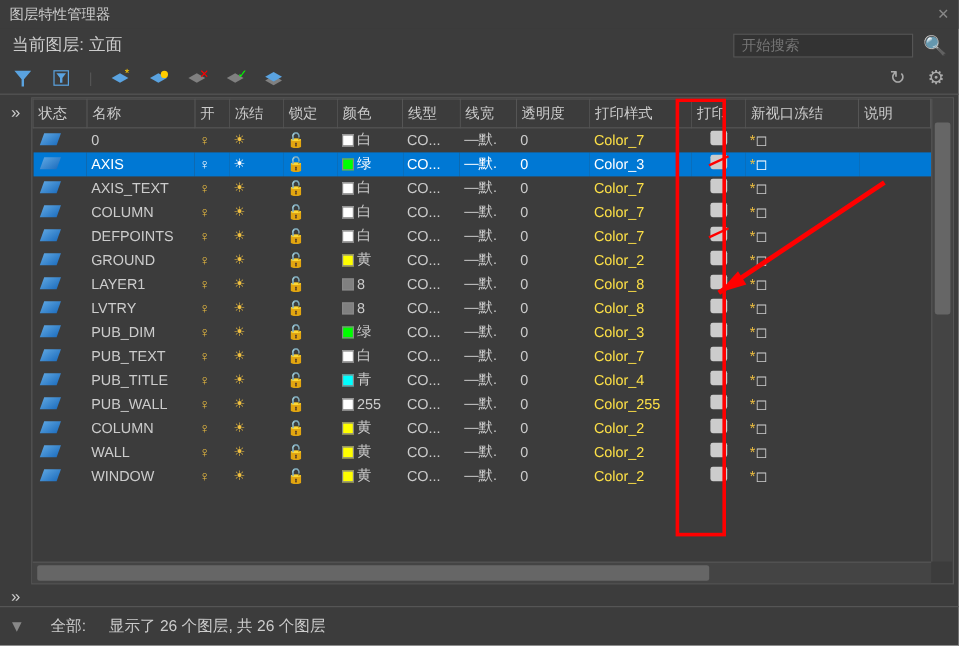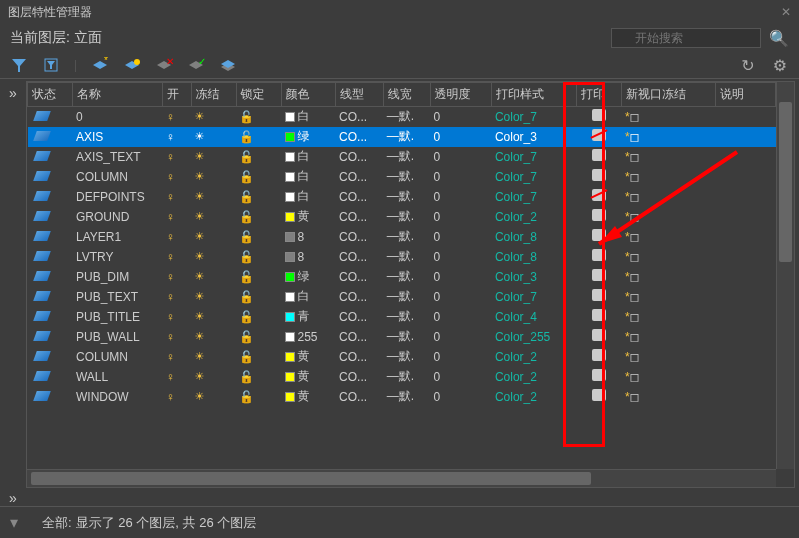--- a/index.html
+++ b/index.html
@@ -2,21 +2,21 @@
 <html><head>
 <meta charset="utf-8">
 <style>
 * { margin: 0; padding: 0; box-sizing: border-box; }
 body { font-family: "Microsoft YaHei", sans-serif; background: #fff; font-size: 12px; }
 .window { width: 799px; height: 538px; background: #3c3c3c; display: flex; flex-direction: column; position: relative; }
 .title-bar { display: flex; align-items: center; padding: 4px 8px; background: #3c3c3c; color: #ccc; height: 24px; }
 .title-bar .close { margin-left: auto; color: #888; cursor: pointer; }
 .current-layer-bar { display: flex; align-items: center; padding: 4px 10px; color: #ccc; font-size: 14px; }
 .search-box { margin-left: auto; display: flex; align-items: center; border: 1px solid #555; background: #333; padding: 2px 6px; width: 150px; }
-.search-box input { background: transparent; border: none; color: #fca5a5; width: 100%; outline: none; font-size: 12px; margin-left: 17px; }
+.search-box input { background: transparent; border: none; color: #fca5a5; width: 100%; outline: none; font-size: 12px; }
 .toolbar { display: flex; align-items: center; padding: 4px 10px; gap: 14px; border-bottom: 1px solid #555; }
 .toolbar-icon { width: 18px; height: 18px; cursor: pointer; display: flex; align-items: center; justify-content: center; }
 .body-area { flex: 1; display: flex; overflow: hidden; }
 .side-toggle { width: 26px; display: flex; align-items: flex-start; justify-content: center; padding-top: 6px; cursor: pointer; color: #ccc; font-size: 14px; }
 .table-container { flex: 1; overflow: auto; border: 1px solid #555; margin: 2px 4px 2px 0; position: relative; }
 table { border-collapse: collapse; width: calc(100% - 18px); color: #ccc; font-size: 12px; position: relative; }
 th { background: #3c3c3c; border: 1px solid #555; padding: 3px 4px; text-align: left; font-weight: normal; white-space: nowrap; position: sticky; top: 0; }
 td { padding: 1px 3px; white-space: nowrap; border-right: 1px solid transparent; }
 tr { height: 20px; }
 tr.selected td { background: #0078d4; color: #fff; }
@@ -26,21 +26,21 @@
 .lock { color: #4a7; }
 .swatch { display: inline-block; width: 10px; height: 10px; border: 1px solid #888; vertical-align: middle; }
 .color-name { margin-left: 3px; }
 .plot-cell { text-align: center; }
 .printer { display: inline-block; width: 14px; height: 12px; background: #ccc; position: relative; border-radius: 2px; }
 .printer.noplot::after { content: ''; position: absolute; left: -2px; top: 4px; width: 18px; height: 2px; background: red; transform: rotate(-25deg); }
 .freeze-new { color: #ccc; }
 .highlight-box { position: absolute; border: 3px solid red; pointer-events: none; }
 .arrow-svg { position: absolute; pointer-events: none; }
 .status-bar { display: flex; align-items: center; padding: 6px 10px; color: #ccc; border-top: 1px solid #555; font-size: 13px; }
-.plot-style-dim { color: #14b8a6; }
+.plot-style-dim { color: #fde047; }
 .table-scroll { position: absolute; right: 0; top: 0; bottom: 18px; width: 18px; background: #444; border-left: 1px solid #555; }
 .table-scroll .thumb { position: absolute; top: 20px; left: 2px; right: 2px; height: 160px; background: #666; border-radius: 2px; }
 .table-hscroll { position: absolute; left: 0; right: 18px; bottom: 0; height: 18px; background: #444; border-top: 1px solid #555; }
 .table-hscroll .thumb { position: absolute; left: 4px; top: 2px; bottom: 2px; width: 560px; background: #666; border-radius: 2px; }
 </style>
 </head>
 <body>
 
 <div class="window">
 
@@ -372,15 +372,15 @@
     </div>
   </div>
 
   <div style="display:flex;align-items:flex-start;">
     <div class="side-toggle" style="padding-top:0">»</div>
   </div>
 
   <div class="status-bar">
     <span style="margin-right:4px;color:#888;font-size:16px">▾</span>
     <span style="margin-left:20px">全部:</span>
-    <span style="margin-left:4px">显示了 26 个图层, 共 26 个图层</span>
+    <span style="margin-left:19px">显示了 26 个图层, 共 26 个图层</span>
   </div>
 </div>
 
 </body></html>

